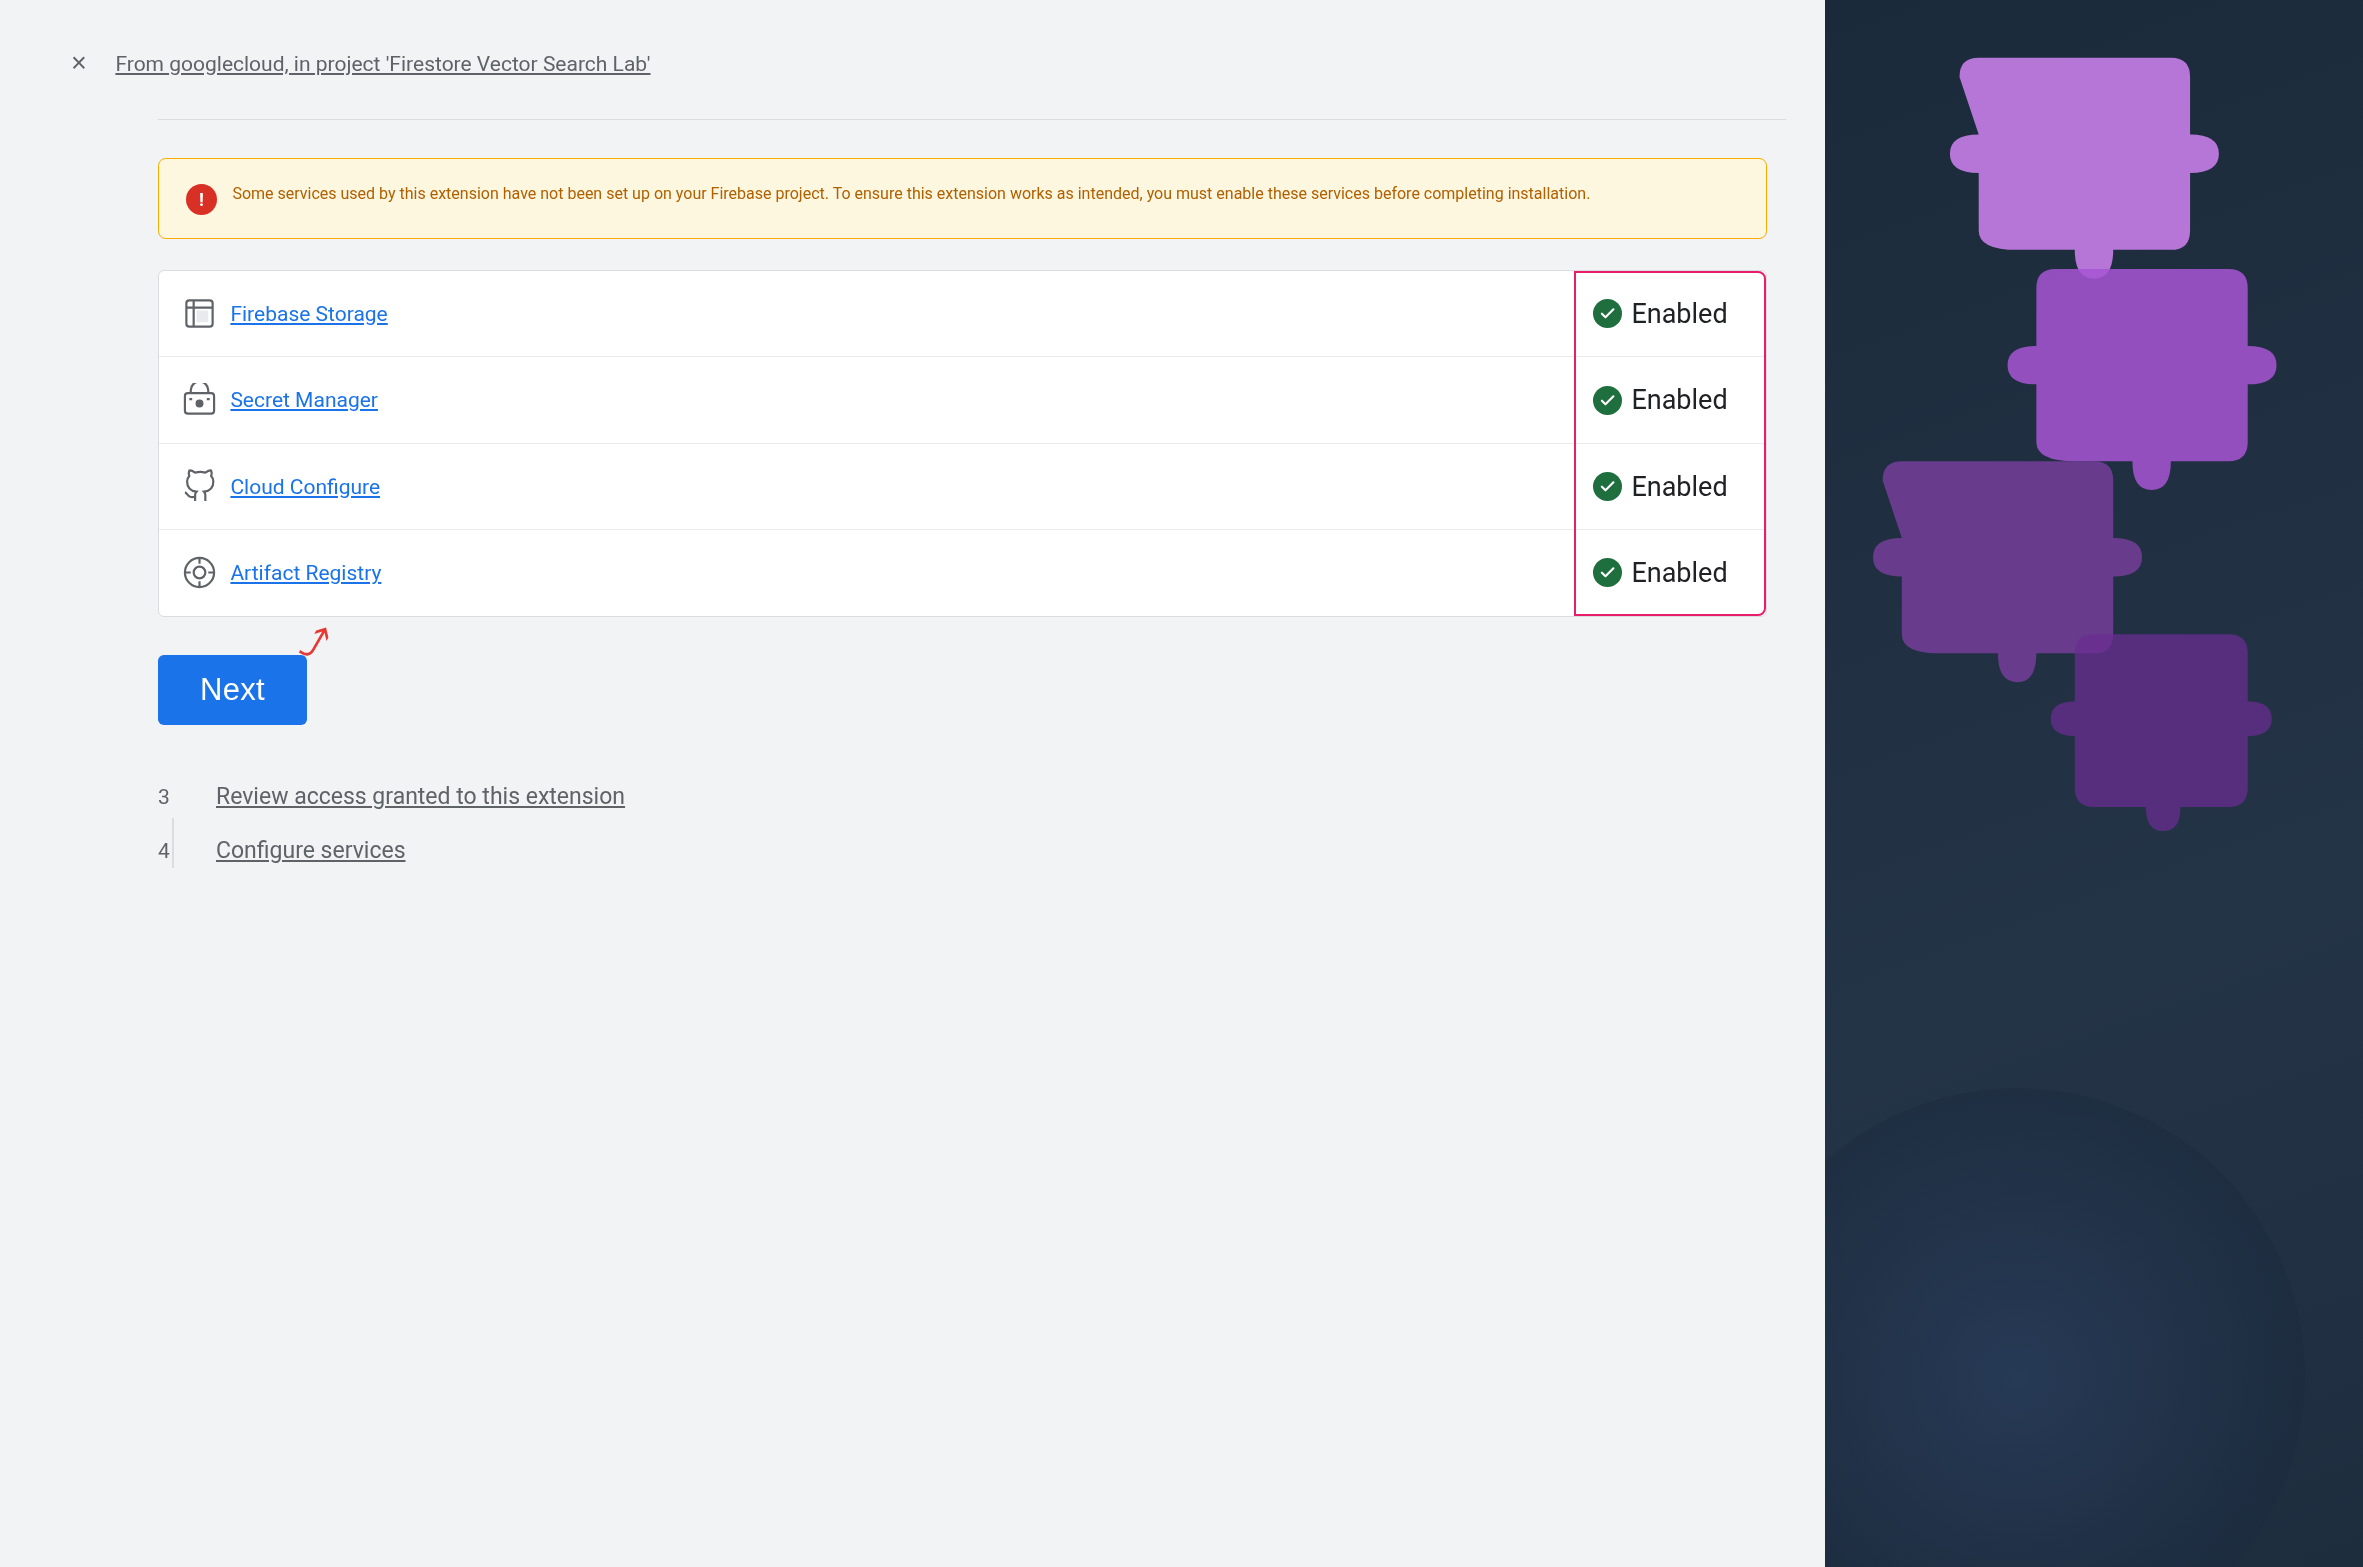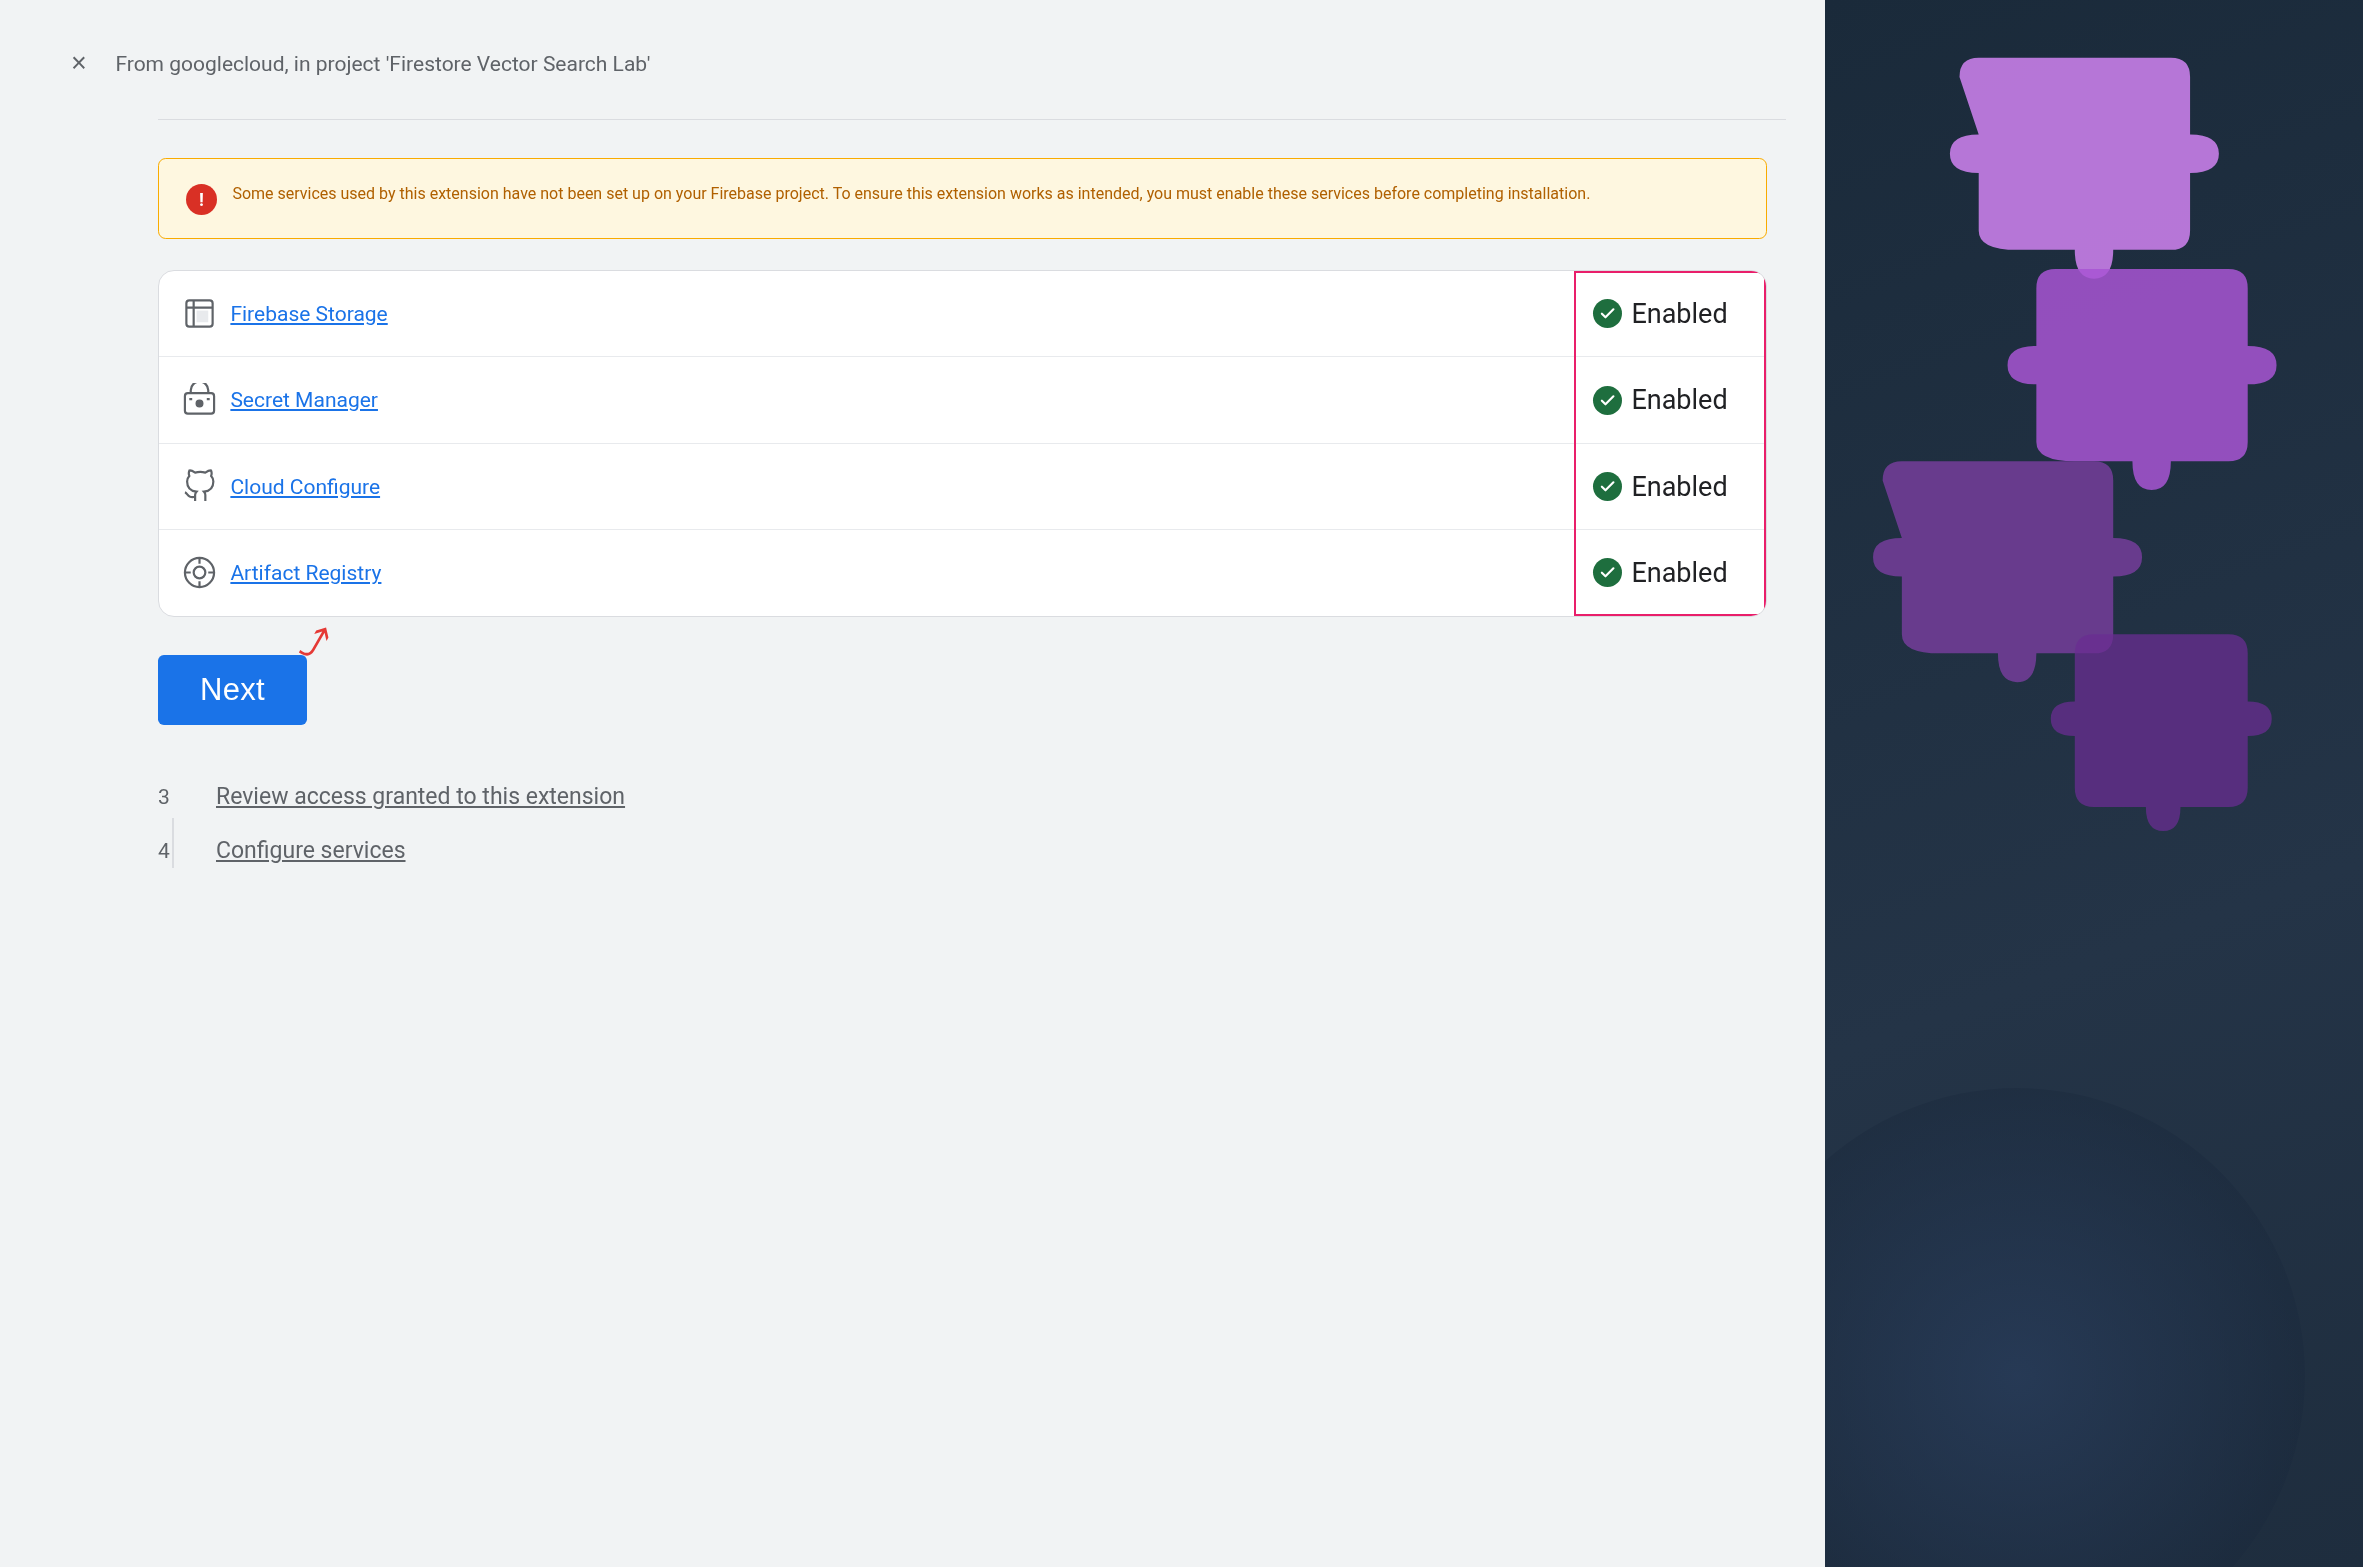--- a/index.html
+++ b/index.html
@@ -55,20 +55,21 @@
       font-size: 35px;
       font-weight: 500;
       color: #202124;
       line-height: 1.2;
     }
 
     .header-text .subtitle {
       font-size: 21px;
       color: #5f6368;
       margin-top: 5.8px;
+      text-decoration: underline;
     }
 
     
     .divider {
       height: 1px;
       background: #dadce0;
       margin: 0 -19px 38px 100px;
     }
 
     
@@ -97,21 +98,21 @@
 
     .warning-text {
       font-size: 16px;
       color: #b06000;
       line-height: 1.5;
     }
 
     
     .services-list {
       border: 1px solid #dadce0;
-      border-radius: 16px;
+      border-radius: 6px;
       background: #fff;
       overflow: hidden;
       position: relative;
     }
 
     .services-highlight {
       position: absolute;
       top: 0;
       right: 0;
       width: 192px;

